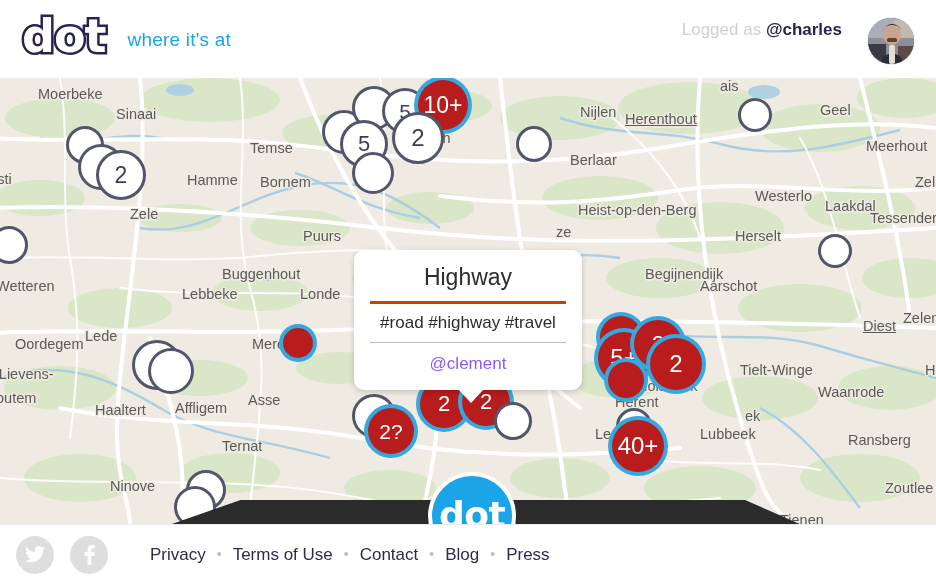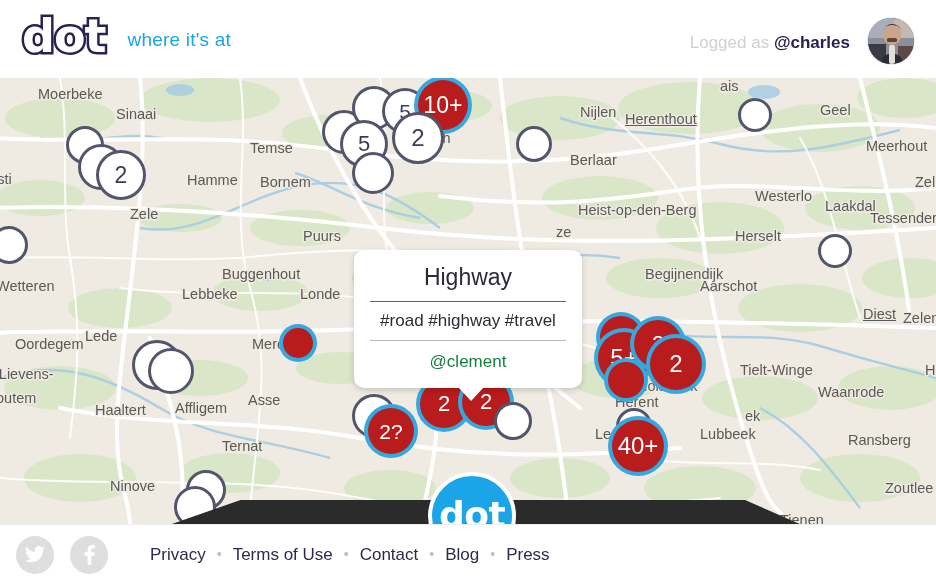--- a/index.html
+++ b/index.html
@@ -27,21 +27,21 @@
     paint-order: stroke fill;
     font-family: "DejaVu Sans", sans-serif;
     line-height: 1;
   }
   #tagline {
     margin-left: 22px; color: #1BA5E8; font-size: 19px;
     letter-spacing: .2px; position: relative; top: 4px;
   }
   #login-block {
     position: absolute; right: 22px; top: 18px;
-    display: flex; align-items: center; gap: 18px;
+    display: flex; gap: 26px;
   }
   #logged-text { font-size: 17px; color: #262350; position: relative; top: 2px; }
   #logged-text .muted { color: #cfcfd6; }
   #logged-text .handle { color: #262350; font-weight: bold; }
   #avatar {
     width: 46px; height: 46px; border-radius: 50%;
     overflow: hidden; flex: none; background: #6b6f80;
     box-shadow: 0 0 0 1px rgba(0,0,0,.08);
   }
 
@@ -75,23 +75,23 @@
   
   #popup {
     position: absolute; left: 354px; top: 172px; width: 228px;
     background: #ffffff; border-radius: 10px; z-index: 25;
     padding: 14px 16px 16px; text-align: center;
     box-shadow: 0 2px 6px rgba(0,0,0,.18);
   }
   #popup-title { font-size: 23px; color: #2b2b33; padding-bottom: 10px; }
   #popup-tags {
     font-size: 17px; color: #2b2b33; padding: 9px 0 9px;
-    border-top: 1px solid #c2410c; border-bottom: 1px solid #b9b9bd;
-  }
-  #popup-author { font-size: 17px; color: #15803d; padding-top: 11px; }
+    border-top: 3px solid #c2410c; border-bottom: 1px solid #b9b9bd;
+  }
+  #popup-author { font-size: 17px; color: #8b5cf6; padding-top: 11px; }
   #popup-tail {
     position: absolute; left: 104px; bottom: -13px;
     width: 0; height: 0;
     border-left: 13px solid transparent; border-right: 13px solid transparent;
     border-top: 14px solid #ffffff;
   }
 
   
   #navbar {
     position: absolute; left: 0; bottom: 0; width: 936px; height: 84px;
@@ -276,21 +276,21 @@
         <div class="mlabel" style="left: 866px; top: 60px;">Meerhout</div>
         <div class="mlabel" style="left: 720px; top: 0px;">ais</div>
         <div class="mlabel" style="left: 578px; top: 124px;">Heist-op-den-Berg</div>
         <div class="mlabel" style="left: 556px; top: 146px;">ze</div>
         <div class="mlabel" style="left: 755px; top: 110px;">Westerlo</div>
         <div class="mlabel" style="left: 825px; top: 120px;">Laakdal</div>
         <div class="mlabel" style="left: 870px; top: 132px;">Tessender</div>
         <div class="mlabel" style="left: 735px; top: 150px;">Herselt</div>
         <div class="mlabel" style="left: 645px; top: 188px;">Begijnendijk</div>
         <div class="mlabel" style="left: 700px; top: 200px;">Aarschot</div>
-        <div class="mlabel" style="left: 863px; top: 228px; text-decoration: underline;">Diest</div>
+        <div class="mlabel" style="left: 863px; top: 240px; text-decoration: underline;">Diest</div>
         <div class="mlabel" style="left: 903px; top: 232px;">Zelem</div>
         <div class="mlabel" style="left: 740px; top: 284px;">Tielt-Winge</div>
         <div class="mlabel" style="left: 818px; top: 306px;">Waanrode</div>
         <div class="mlabel" style="left: 848px; top: 354px;">Ransberg</div>
         <div class="mlabel" style="left: 925px; top: 284px;">He</div>
         <div class="mlabel" style="left: 700px; top: 348px;">Lubbeek</div>
         <div class="mlabel" style="left: 885px; top: 402px;">Zoutlee</div>
         <div class="mlabel" style="left: 780px; top: 434px;">Tienen</div>
         <div class="mlabel" style="left: 915px; top: 96px;">Zelm</div>
         <div class="mlabel" style="left: 428px; top: 52px;">tich</div>

